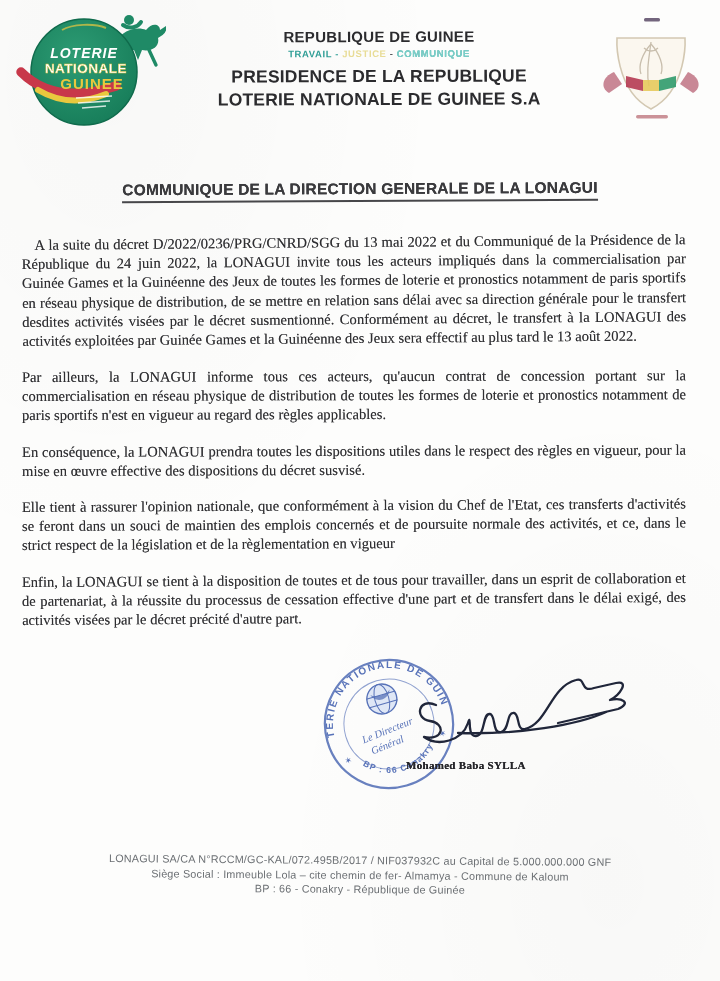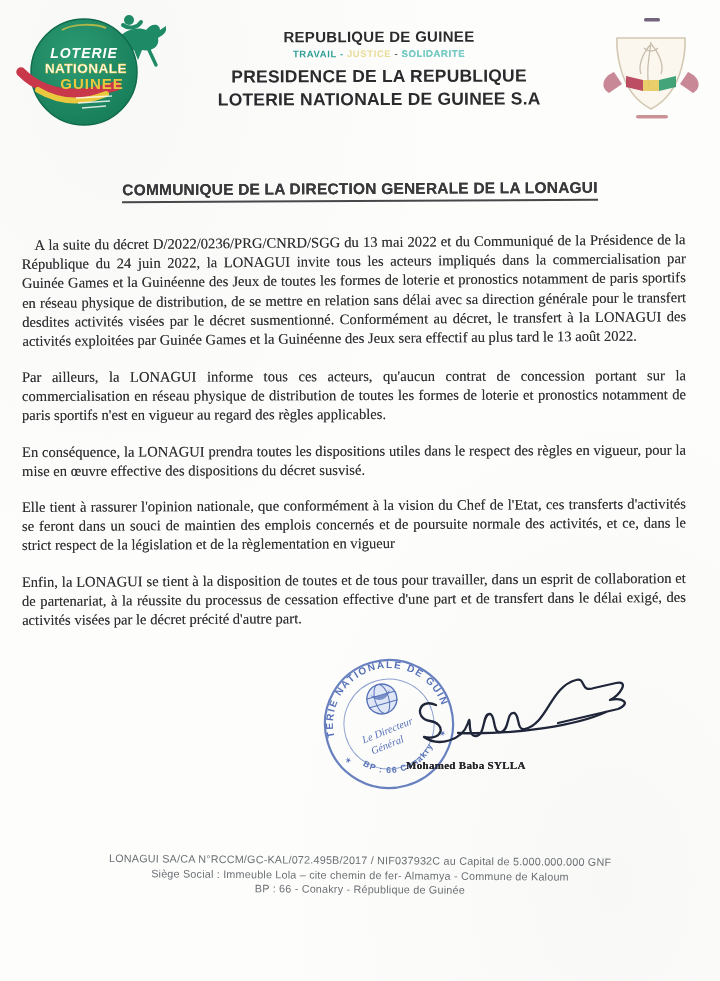--- a/index.html
+++ b/index.html
@@ -115,21 +115,21 @@
       </svg>
     </div>
 
     <div class="header-center">
       <div class="republic">REPUBLIQUE DE GUINEE</div>
       <div class="motto">
         <span class="travail">TRAVAIL</span>
         <span class="sep1">-</span>
         <span class="justice">JUSTICE</span>
         <span class="sep2">-</span>
-        <span class="solidarite">SOLIDARITE</span>
+        <span class="solidarite">COMMUNIQUE</span>
       </div>
       <div class="presidency">PRESIDENCE DE LA REPUBLIQUE</div>
       <div class="company">LOTERIE NATIONALE DE GUINEE S.A</div>
     </div>
 
     <div class="coat-box">
       <svg viewBox="0 0 118 122" width="118" height="122">
         <rect x="52" y="4" width="16" height="3.5" rx="1.5" fill="#5b4a66" opacity="0.85"></rect>
 
         <path d="M25,24 L93,24 C93,24 96,76 59,95 C22,76 25,24 25,24 Z" fill="#fbf7ef" stroke="#d3c8b2" stroke-width="1.6"></path>

